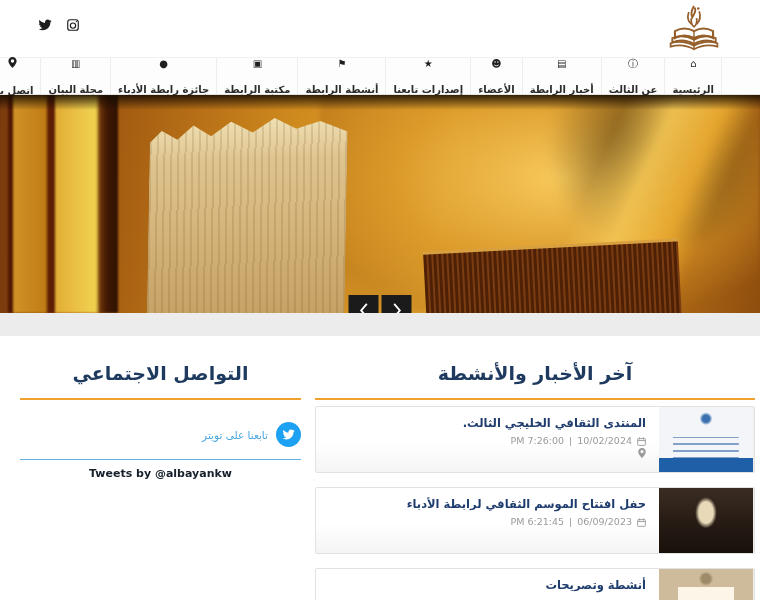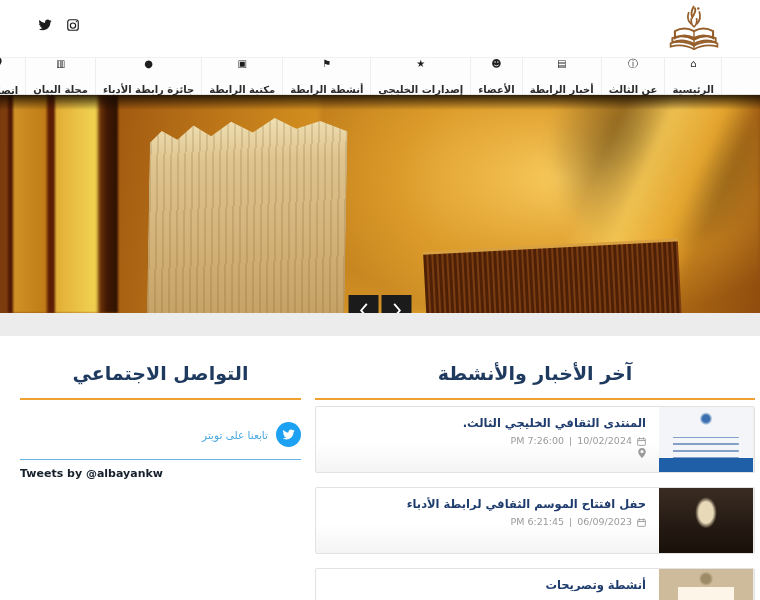--- a/index.html
+++ b/index.html
@@ -89,21 +89,21 @@
   .meta-row svg { flex:0 0 auto; }
   .meta-loc { margin-top:1px; }
 
   
   .tw-row { display:flex; direction:rtl; align-items:center; gap:8px; margin-top:22px;
     padding-bottom:12px; border-bottom:1px solid #63b2e3; }
   .tw-badge { width:25px; height:25px; border-radius:50%; background:#1da1f2; display:flex;
     align-items:center; justify-content:center; cursor:pointer; }
   .tw-badge svg { width:13px; height:13px; }
   .tw-follow { font-size:10.5px; color:#4aa8e0; cursor:pointer; }
-  .tweets-by { margin-top:7px; text-align:left; font-size:11px; font-weight:700; color:#15202b; cursor:pointer; }
+  .tweets-by { margin-top:7px; text-align:center; font-size:11px; font-weight:700; color:#15202b; cursor:pointer; }
 </style>
 </head>
 <body>
 
 <div class="topbar">
   <div class="socials">
     <span class="soc-ic">
       <svg viewBox="0 0 24 24" fill="currentColor">
           <path d="M23.6 4.9c-.84.37-1.73.62-2.67.73.96-.58 1.7-1.49 2.05-2.58-.9.53-1.9.92-2.96 1.13-.85-.9-2.06-1.47-3.4-1.47-2.57 0-4.66 2.09-4.66 4.66 0 .36.04.72.12 1.06C8.2 8.23 4.77 6.38 2.47 3.56c-.4.69-.63 1.49-.63 2.34 0 1.62.82 3.04 2.07 3.88-.76-.03-1.48-.23-2.11-.58v.06c0 2.26 1.6 4.14 3.74 4.57-.39.1-.8.16-1.23.16-.3 0-.59-.03-.88-.08.6 1.85 2.31 3.2 4.35 3.23-1.6 1.25-3.6 2-5.79 2-.38 0-.75-.02-1.11-.07 2.06 1.32 4.51 2.09 7.14 2.09 8.57 0 13.25-7.1 13.25-13.25l-.01-.6c.91-.66 1.7-1.48 2.32-2.41z"></path>
         </svg>
@@ -142,21 +142,21 @@
   <div class="nav-item">
     <span class="nav-ic">▤</span>
     <span class="nav-lb">أخبار الرابطة</span>
   </div>
   <div class="nav-item">
     <span class="nav-ic">☻</span>
     <span class="nav-lb">الأعضاء</span>
   </div>
   <div class="nav-item">
     <span class="nav-ic">★</span>
-    <span class="nav-lb">إصدارات الخليجي</span>
+    <span class="nav-lb">إصدارات تابعنا</span>
   </div>
   <div class="nav-item">
     <span class="nav-ic">⚑</span>
     <span class="nav-lb">أنشطة الرابطة</span>
   </div>
   <div class="nav-item">
     <span class="nav-ic">▣</span>
     <span class="nav-lb">مكتبة الرابطة</span>
   </div>
   <div class="nav-item">

